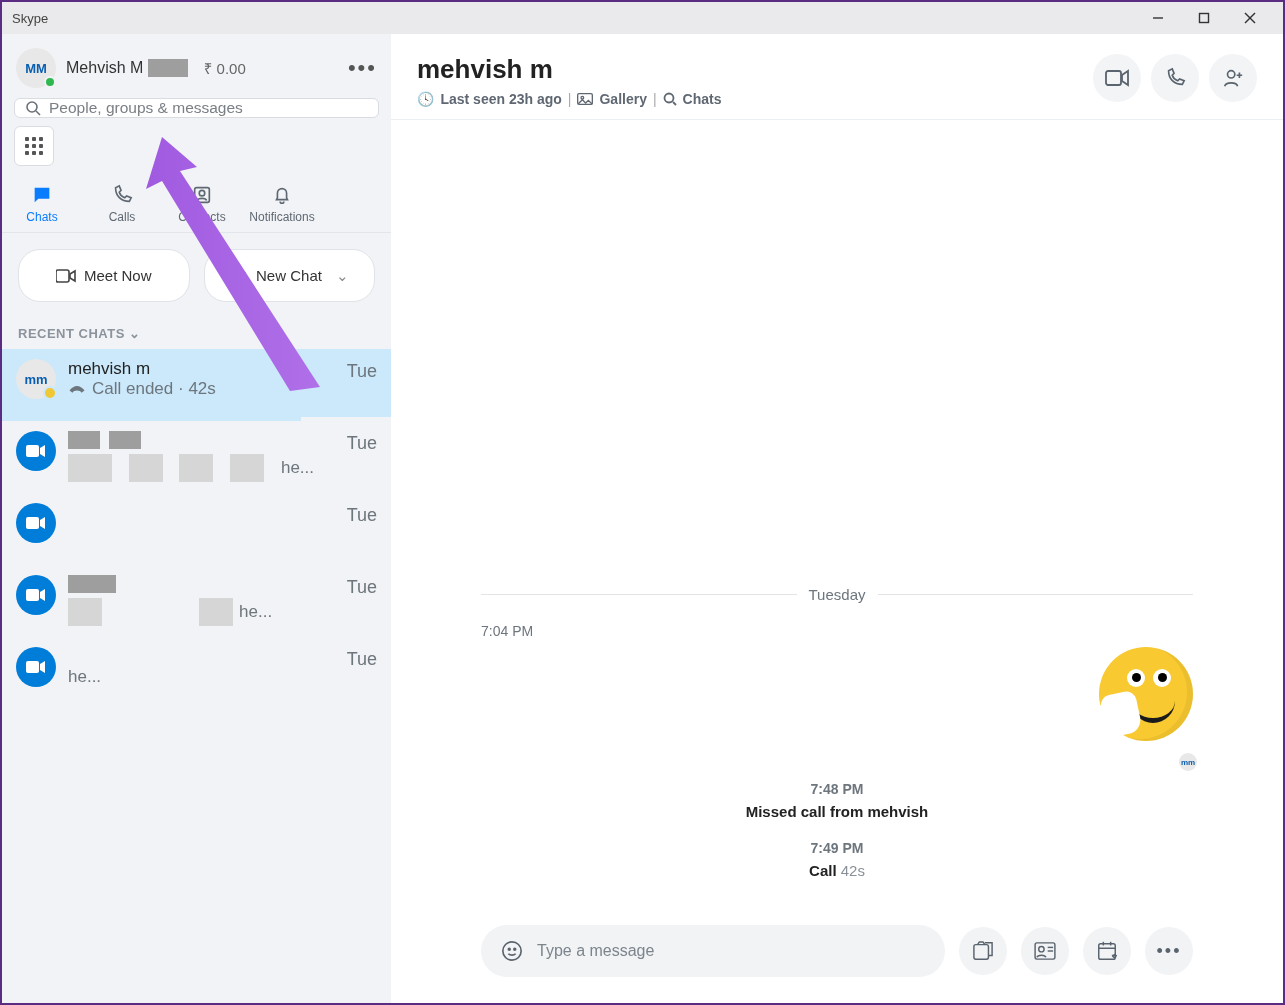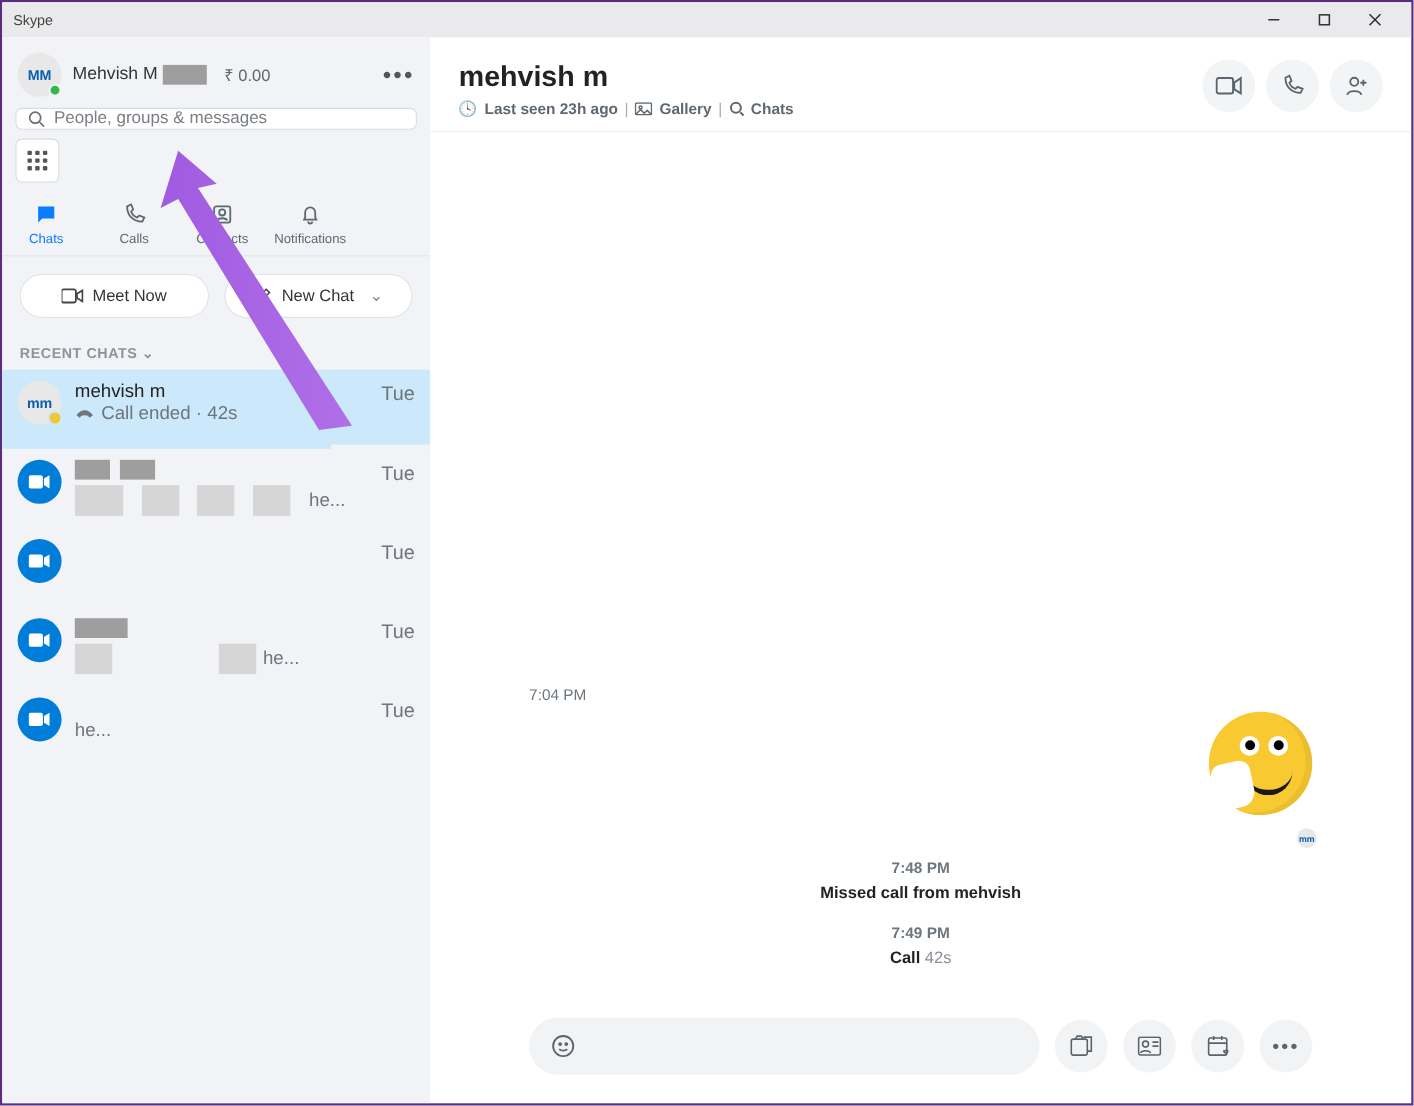--- a/index.html
+++ b/index.html
@@ -22,21 +22,21 @@
 .searchbox input{border:none;outline:none;flex:1;font-size:15.5px;color:#333;background:transparent;}
 .searchbox input::placeholder{color:#7a7f85;}
 .dialpad{width:40px;height:40px;border:1px solid #d9dce0;border-radius:6px;background:#fff;display:flex;align-items:center;justify-content:center;}
 .dots9{display:grid;grid-template-columns:repeat(3,4px);grid-template-rows:repeat(3,4px);gap:3px;}
 .dots9 span{width:4px;height:4px;background:#555;border-radius:1px;}
 .tabs{display:flex;justify-content:flex-start;margin-top:18px;border-bottom:1px solid #e2e5e9;padding-bottom:8px;}
 .tab{display:flex;flex-direction:column;align-items:center;gap:4px;color:#5f6872;font-size:12px;cursor:pointer;width:80px;}
 .tab.active{color:#0a7cff;}
 .tab svg{width:22px;height:22px;}
 .btnrow{display:flex;gap:14px;padding:16px 16px;}
-.pillbtn{flex:1;height:40px;border-radius:22px;background:#fff;border:1px solid #e0e3e7;display:flex;align-items:center;justify-content:center;gap:8px;font-size:15px;color:#333;cursor:pointer;}
+.pillbtn{flex:1;height:53px;border-radius:22px;background:#fff;border:1px solid #e0e3e7;display:flex;align-items:center;justify-content:center;gap:8px;font-size:15px;color:#333;cursor:pointer;}
 .pillbtn .chev{margin-left:6px;color:#888;}
 .section-head{padding:8px 16px;color:#8b939c;font-weight:700;font-size:13px;letter-spacing:.5px;display:flex;align-items:flex-end;gap:4px;}
 .chat-item{display:flex;padding:10px 14px;gap:12px;cursor:pointer;position:relative;min-height:72px;align-items:flex-start;}
 .chat-item.selected{background:#cbe9fb;}
 .chat-item.selected .step{position:absolute;right:0;bottom:-6px;width:90px;height:10px;background:#f1f3f6;}
 .ci-av{width:40px;height:40px;border-radius:50%;display:flex;align-items:center;justify-content:center;position:relative;}
 .ci-av.mm{background:#e8e8e8;color:#0a5eb0;font-weight:700;font-size:13px;}
 .ci-av .away{position:absolute;right:-1px;bottom:-1px;width:14px;height:14px;border-radius:50%;background:#f0c735;border:2px solid #cbe9fb;}
 .ci-av.cam{background:#007dd8;}
 .ci-body{flex:1;min-width:0;}
@@ -314,20 +314,25 @@
           <svg width="22" height="22" viewBox="0 0 24 24" fill="none" stroke="#5a646e" stroke-width="1.8">
             <circle cx="10" cy="8" r="4"></circle>
             <path d="M3 21c1-5 13-5 14 0"></path>
             <path d="M19 6v6M16 9h6"></path>
           </svg>
         </div>
     </div>
 
     <div class="conversation">
       <div class="conv-pad"></div>
+      <div class="day-sep">
+          <span class="line"></span>
+          <span>Tuesday</span>
+          <span class="line"></span>
+        </div>
       <div class="msg-time">7:04 PM</div>
       <div class="emoji-row">
         <div class="waveemoji">
           <div class="eye l"></div>
             <div class="eye r"></div>
             <div class="mouth"></div>
             <div class="hand"></div>
         </div>
         <div class="tinyav">mm</div>
       </div>
@@ -342,20 +347,21 @@
     </div>
 
     <div class="composer">
       <div class="msginput">
         <svg width="22" height="22" viewBox="0 0 24 24" fill="none" stroke="#5a646e" stroke-width="1.8">
             <circle cx="12" cy="12" r="10"></circle>
             <circle cx="9" cy="10" r="1" fill="#5a646e"></circle>
             <circle cx="15" cy="10" r="1" fill="#5a646e"></circle>
             <path d="M8 15c2 2 6 2 8 0"></path>
           </svg>
+        <input placeholder="Type a message" style="">
       </div>
       <div class="rbtn">
           <svg width="22" height="20" viewBox="0 0 24 22" fill="none" stroke="#5a646e" stroke-width="1.6">
             <rect x="2" y="4" width="16" height="16" rx="2"></rect>
             <path d="M6 4l2-3h4l2 3"></path>
             <path d="M14 2h8v14h-4"></path>
           </svg>
         </div>
       <div class="rbtn">
           <svg width="22" height="18" viewBox="0 0 24 20" fill="none" stroke="#5a646e" stroke-width="1.6">

